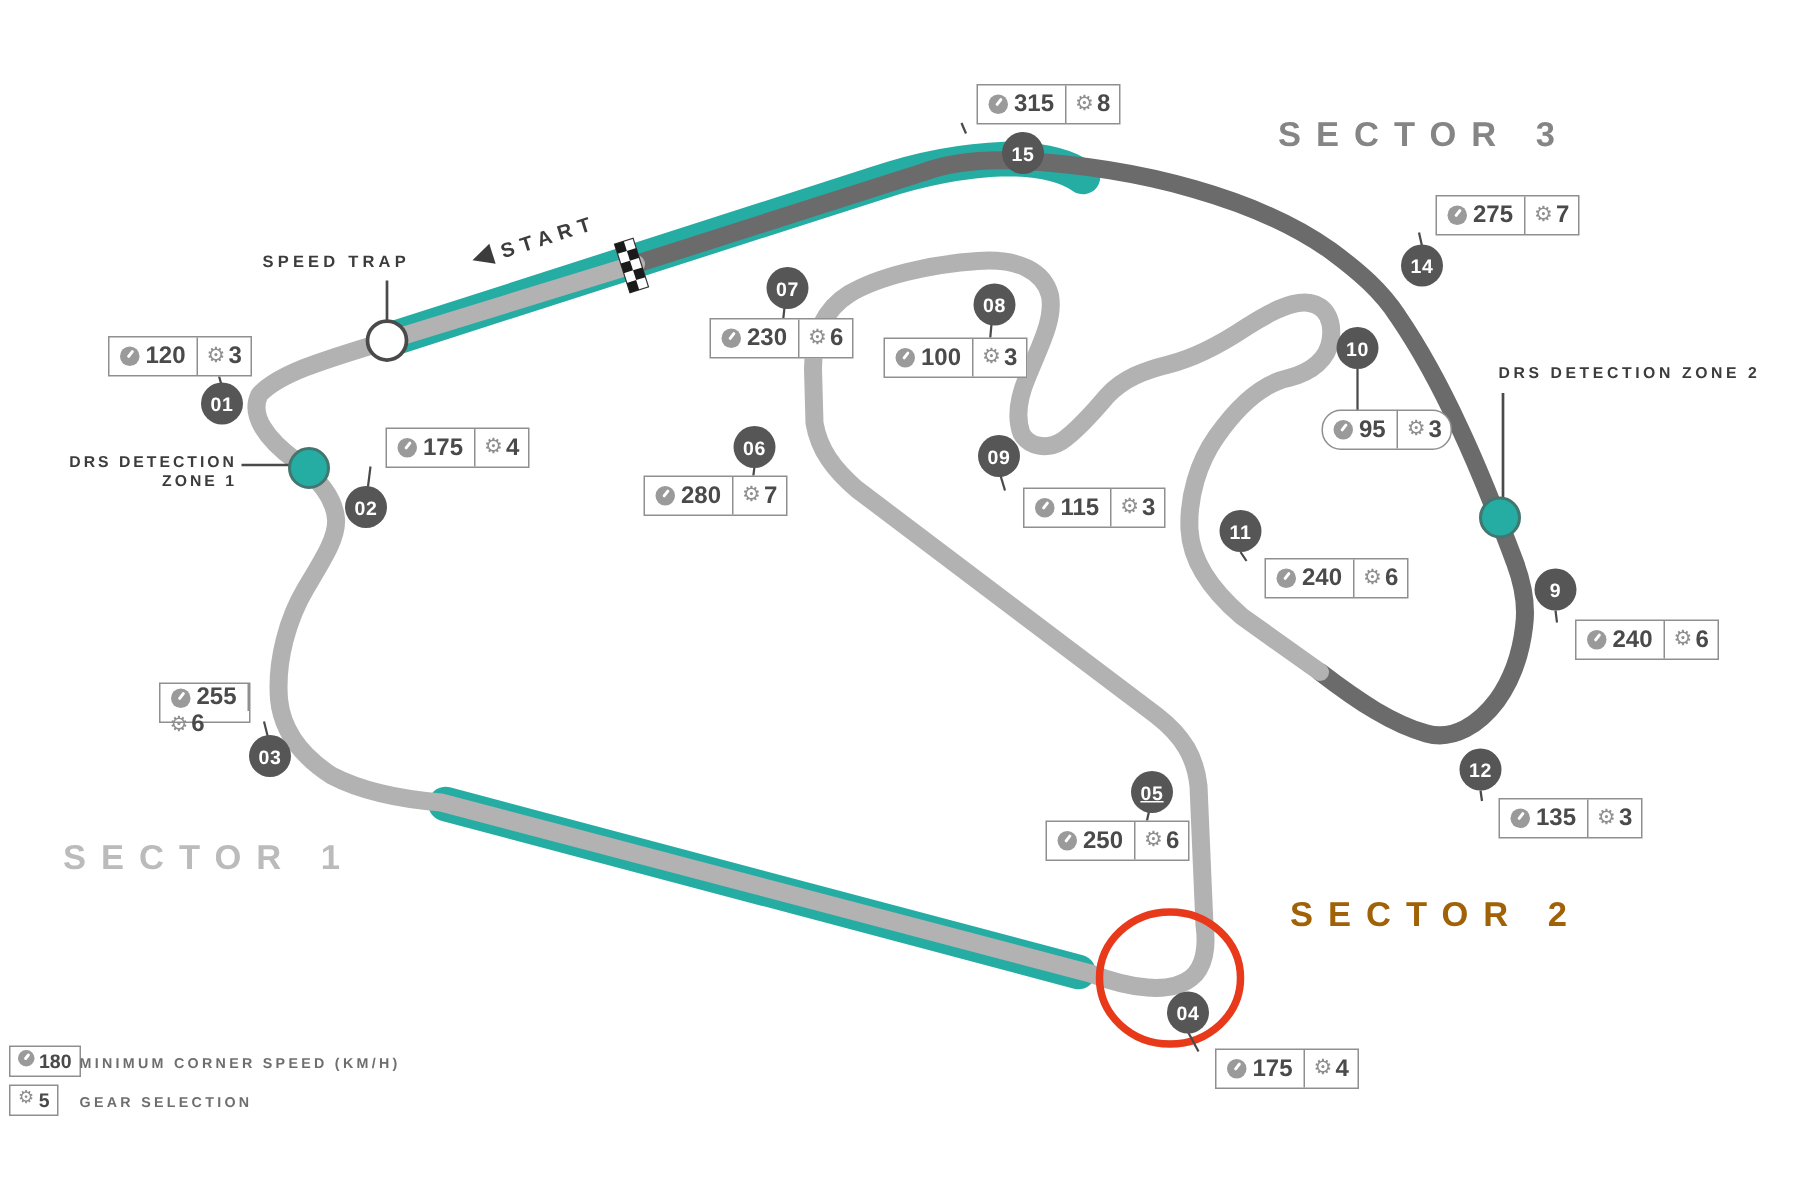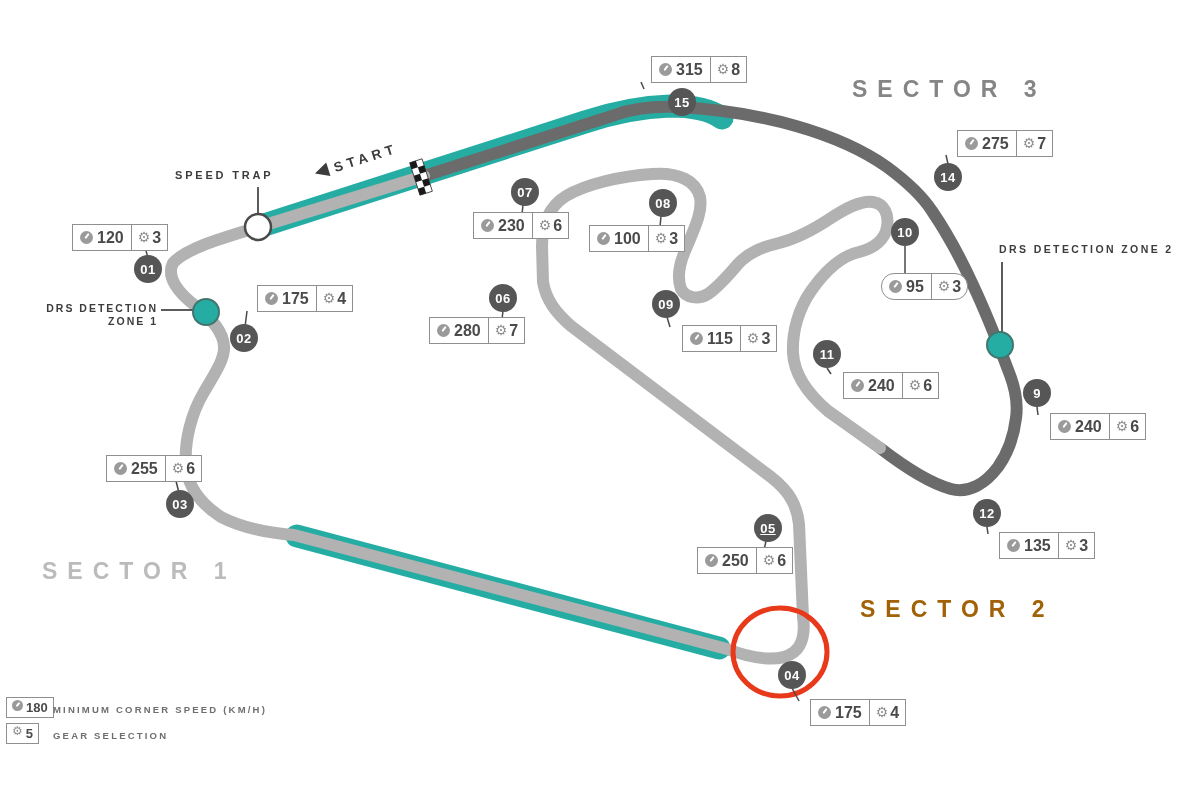--- a/index.html
+++ b/index.html
@@ -173,21 +173,21 @@
         <span class="cell1">
           <span class="ico-speed"></span>
           <span class="num">175</span>
         </span>
         <span class="cell2">
           <span class="ico-gear">⚙</span>
           <span class="num">4</span>
         </span>
       </div>
       <div class="badge" style="left: 166px; top: 490px;">03</div>
-      <div class="vbox" style="left: 91px; top: 455px;">
+      <div class="vbox" style="left: 91px; top: 455px; flex-direction: column;">
         <span class="cell1">
           <span class="ico-speed"></span>
           <span class="num">255</span>
         </span>
         <span class="cell2">
           <span class="ico-gear">⚙</span>
           <span class="num">6</span>
         </span>
       </div>
       <div class="badge" style="left: 778px; top: 661px;">04</div>

